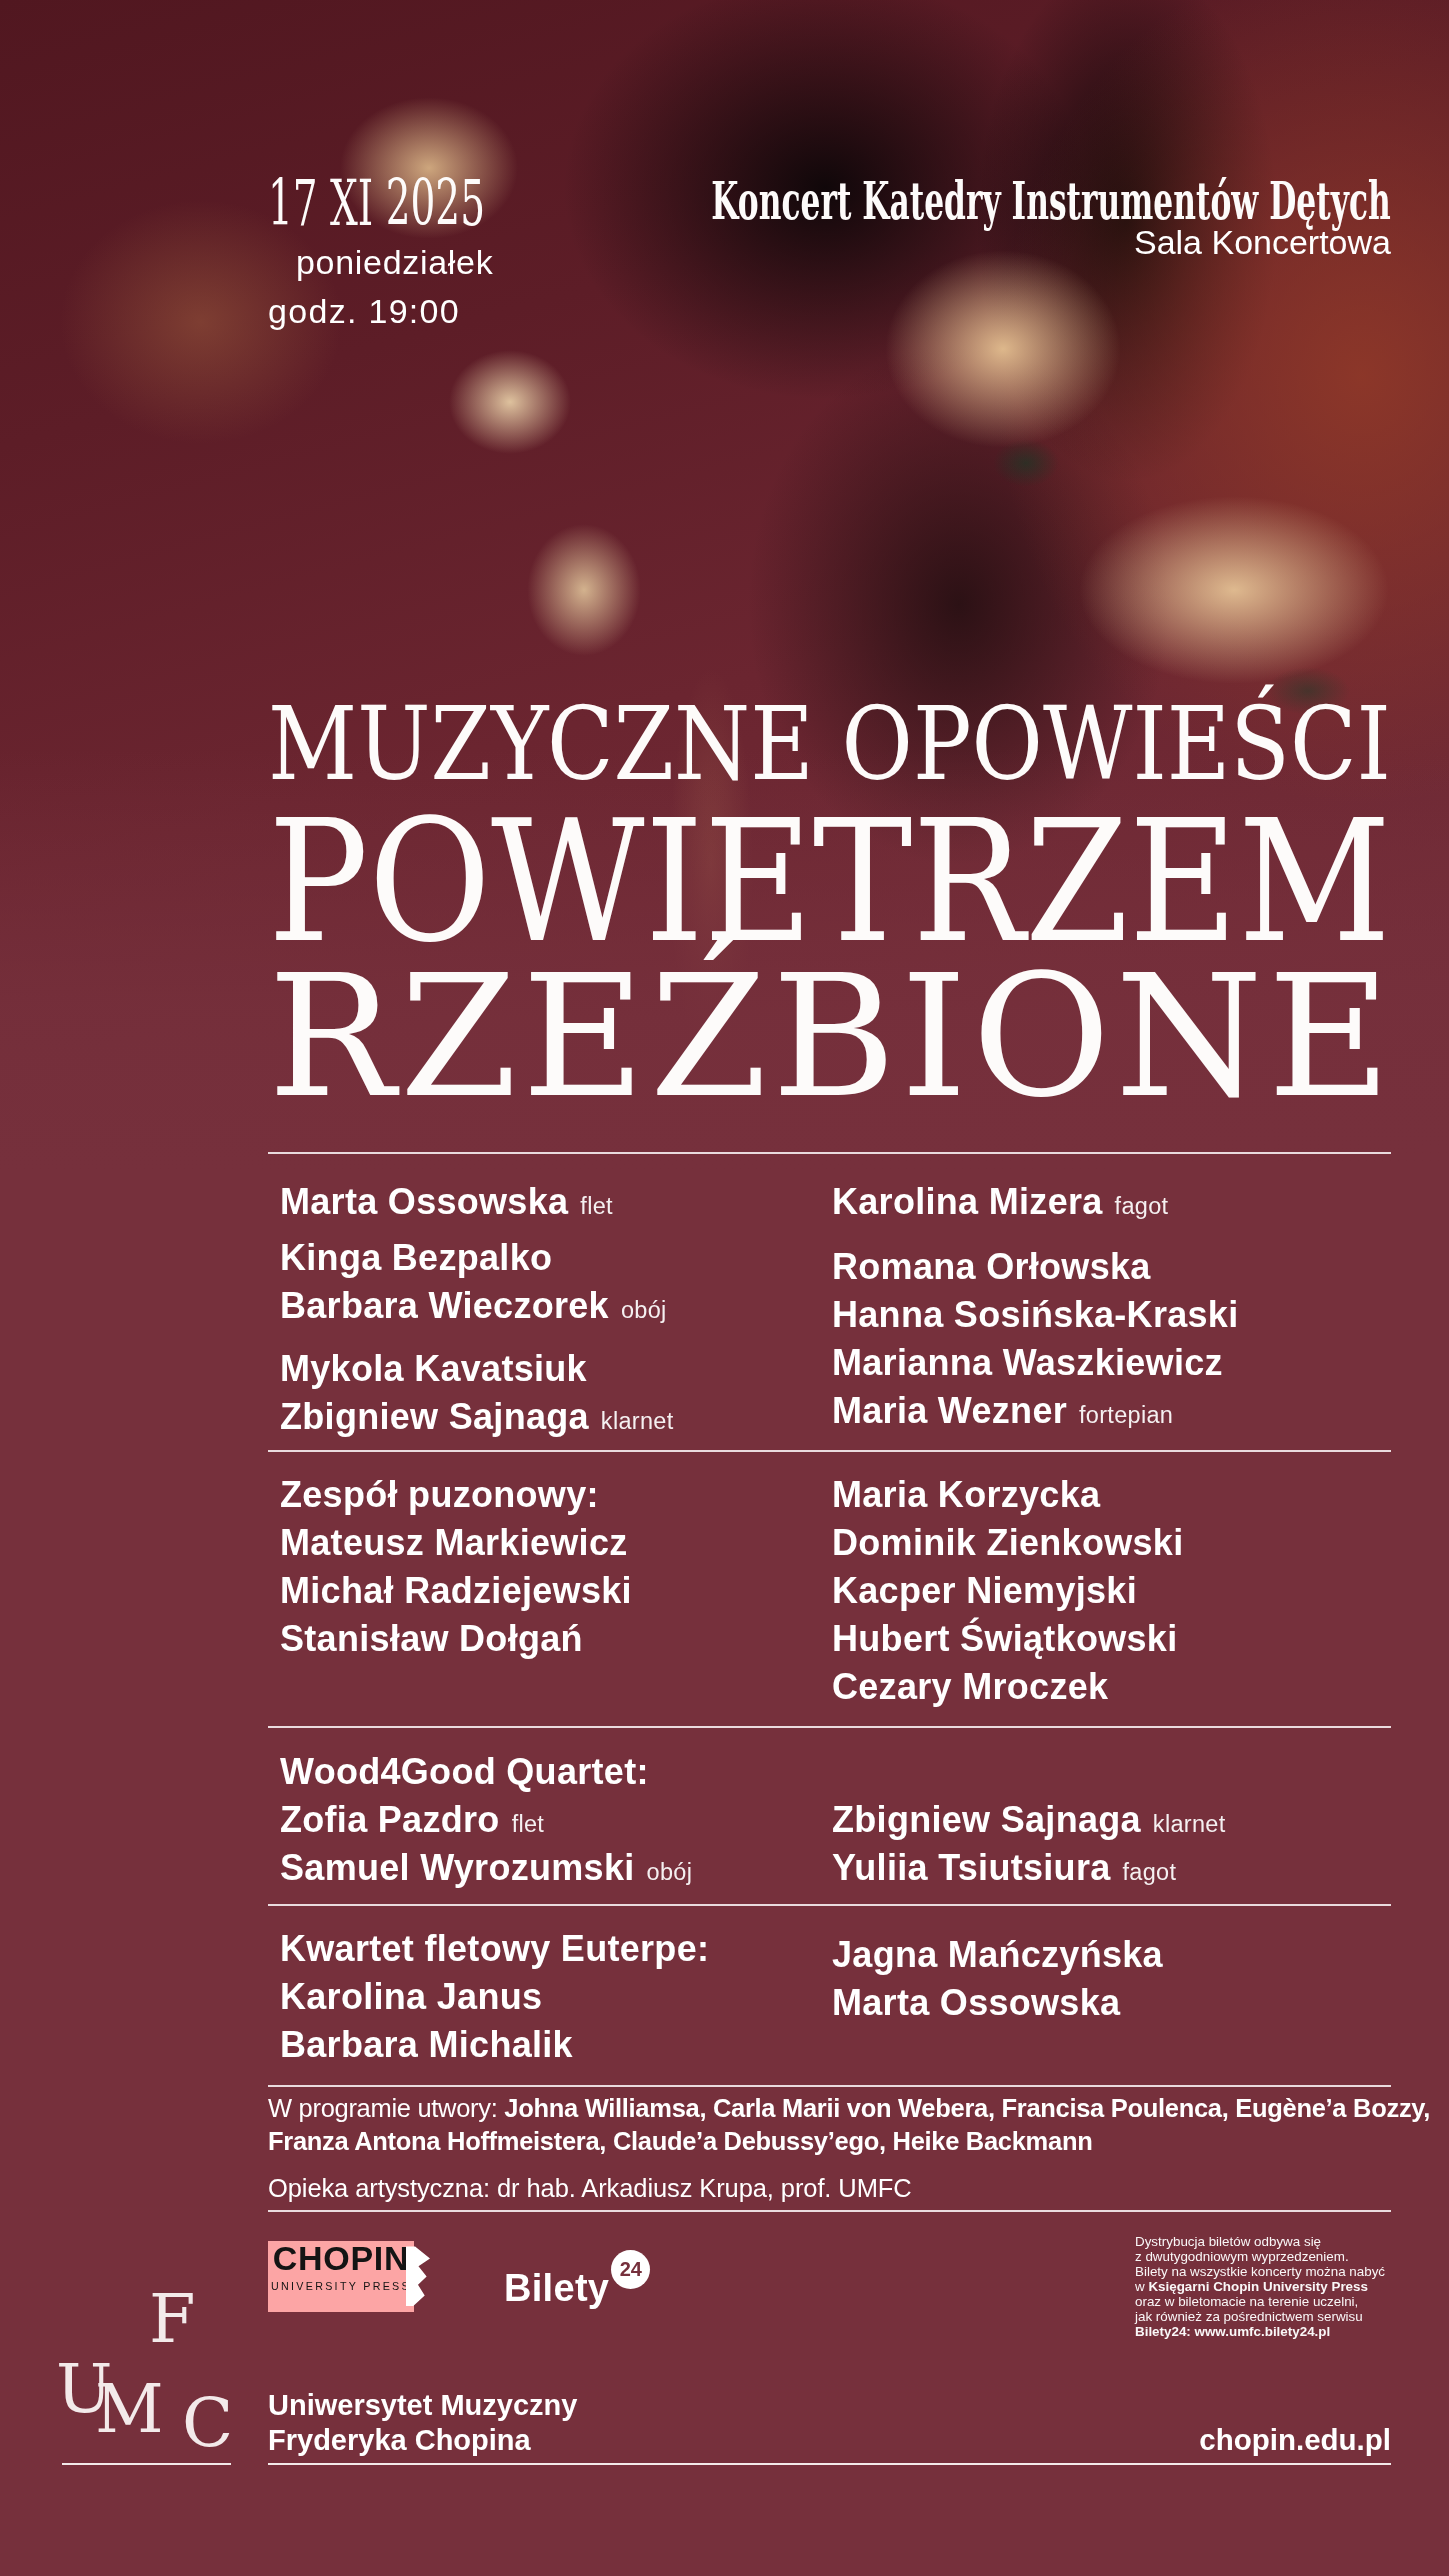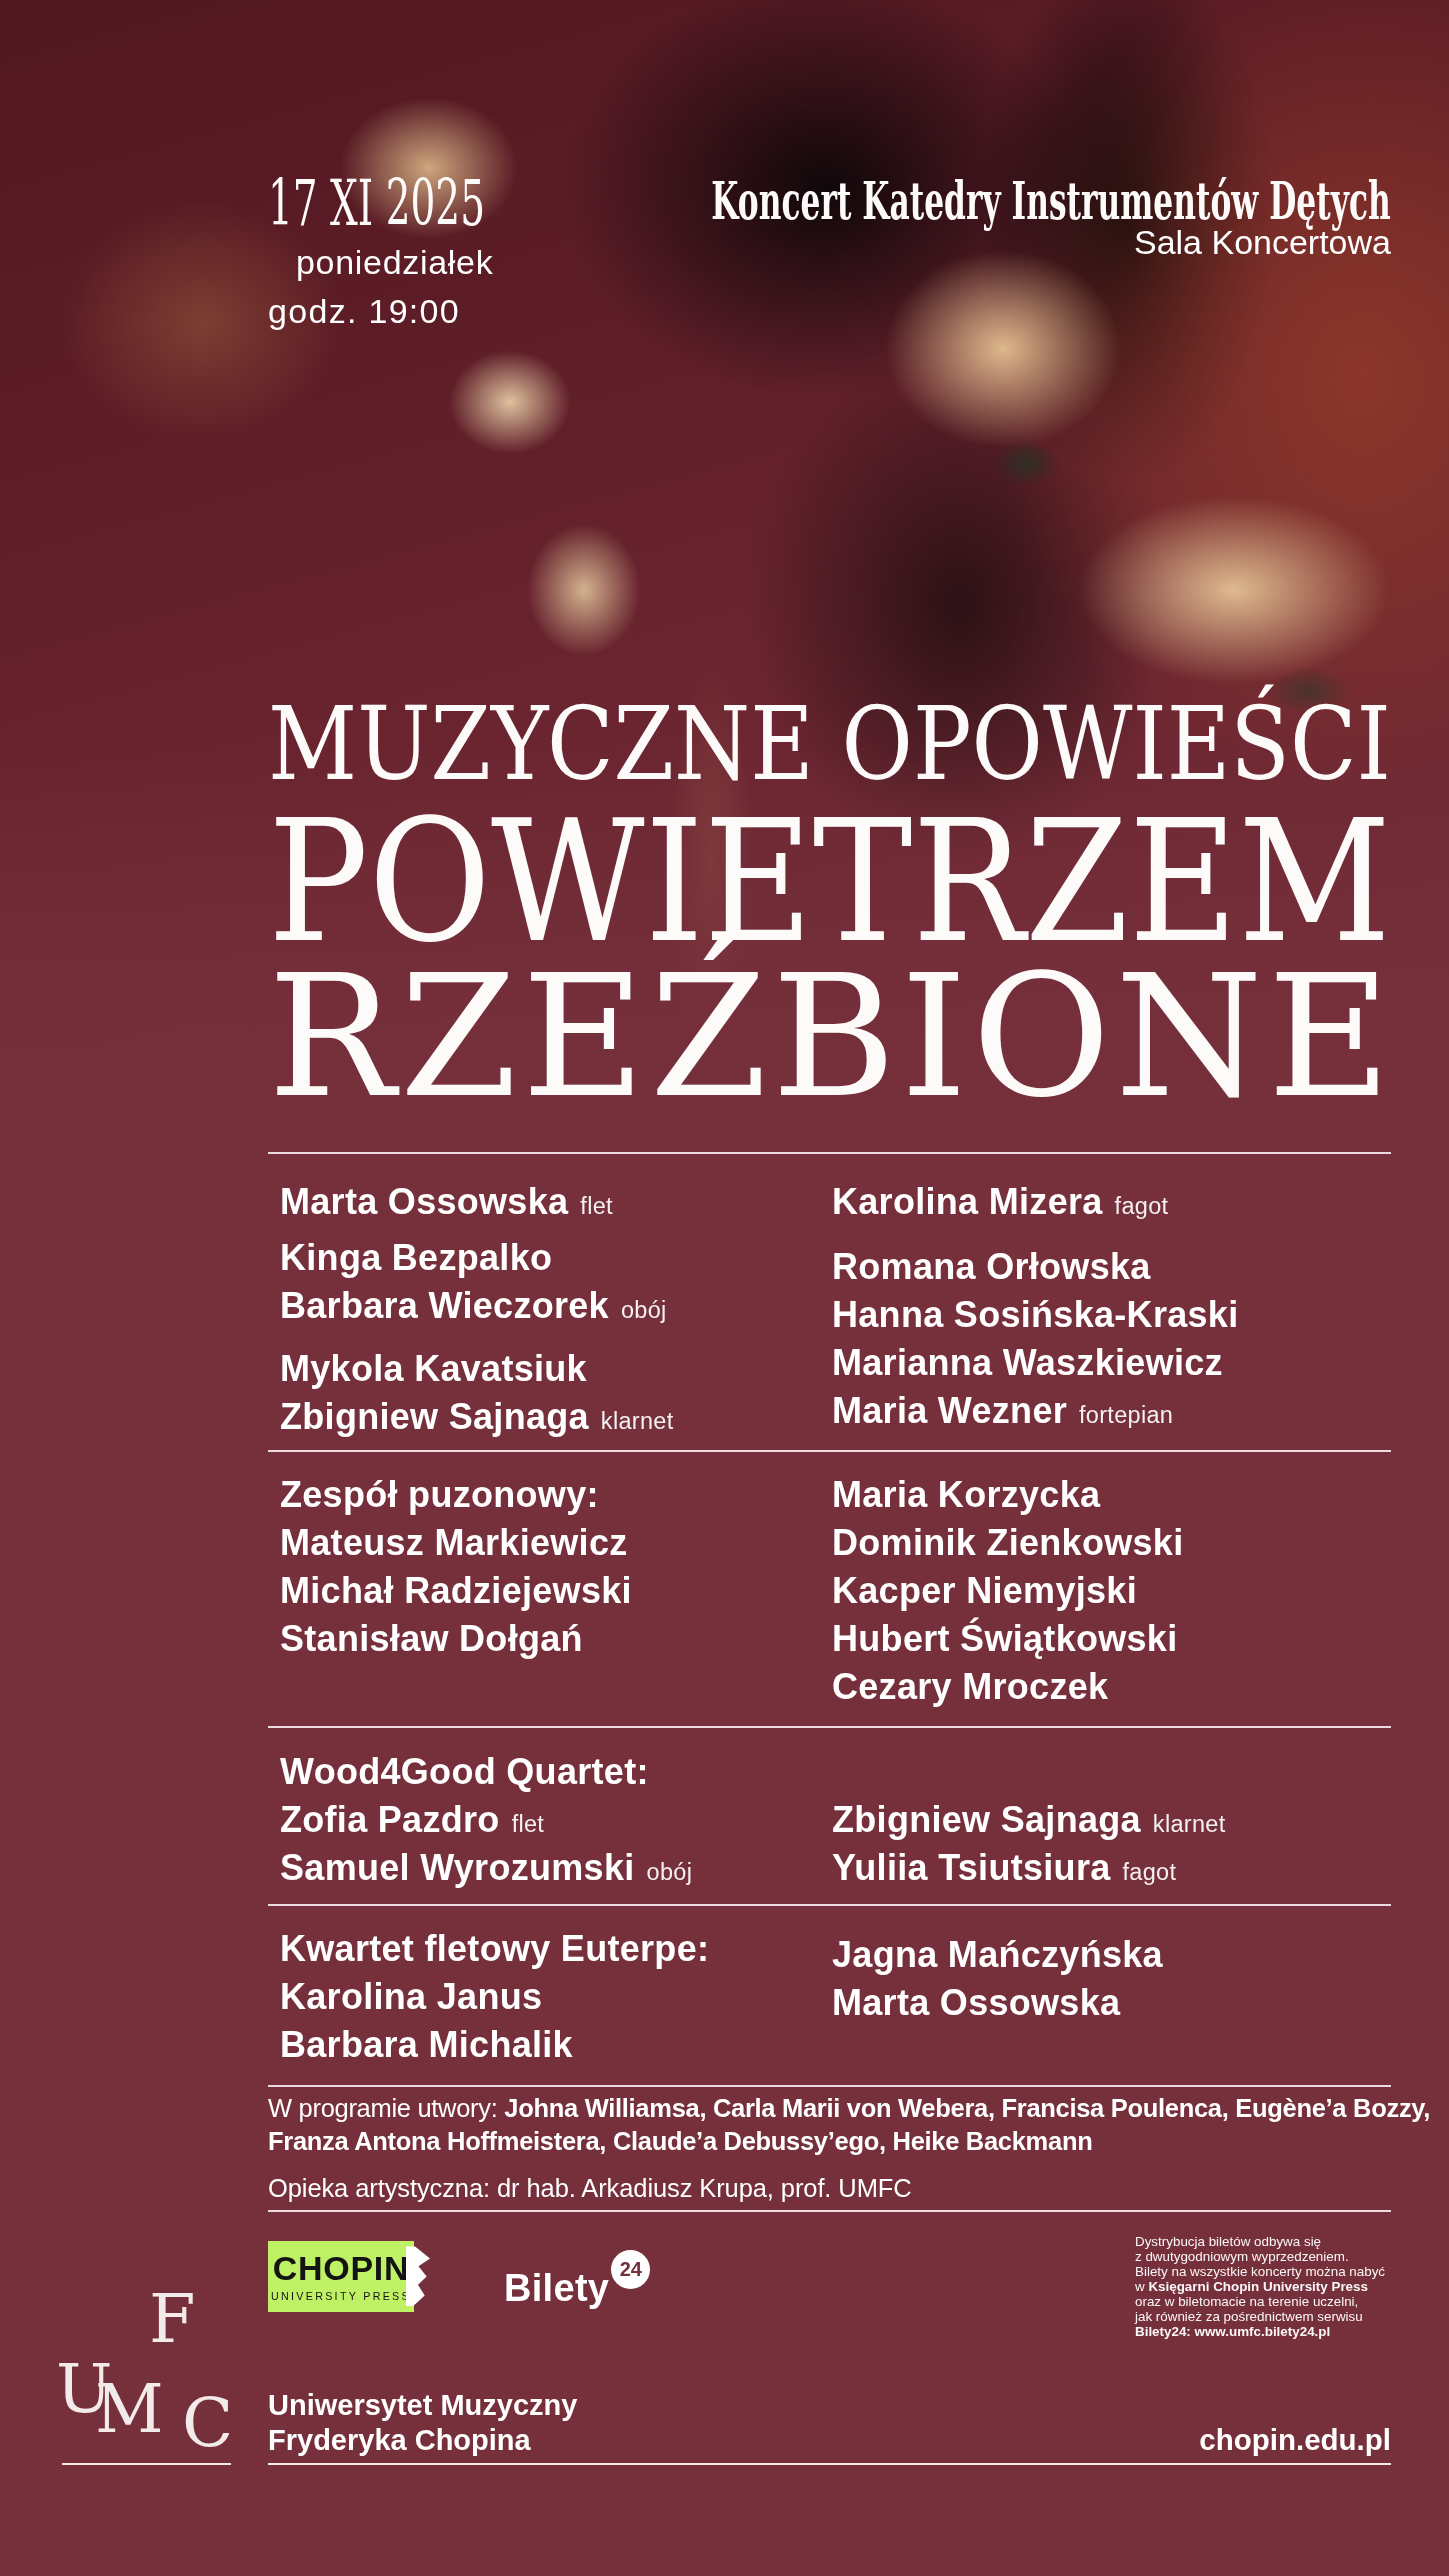--- a/index.html
+++ b/index.html
@@ -49,22 +49,22 @@
   .nm{font-size:36px;font-weight:700;letter-spacing:0.3px;}
   .ins{font-size:23.5px;font-weight:400;margin-left:12px;opacity:.93;letter-spacing:0.3px;}
 
   
   .program{position:absolute;left:268px;top:2092px;width:1134px;font-size:25.5px;
     line-height:33px;letter-spacing:-0.3px;white-space:nowrap;}
   .program .b{font-weight:700;}
   .care{position:absolute;left:268px;top:2174px;font-size:25.5px;letter-spacing:-0.1px;}
 
   
-  .press{position:absolute;left:268px;top:2241px;width:146px;height:71px;background:#bef264;
-    color:#141414;display:flex;flex-direction:column;align-items:center;justify-content:center;}
+  .press{position:absolute;left:268px;top:2241px;width:146px;height:71px;background:#fca5a5;
+    color:#141414;display:flex;flex-direction:column;align-items:center;justify-content:flex-start;}
   .press-main{font-size:34px;font-weight:700;letter-spacing:0.7px;line-height:34px;}
   .press-sub{font-size:10.7px;letter-spacing:2.3px;margin-top:4.7px;font-weight:400;}
   .press-profile{position:absolute;right:-16px;top:5.4px;width:24px;height:60px;background:#fff;
     clip-path:polygon(0 0,38% 0,100% 20%,52% 33%,86% 50%,50% 64%,78% 82%,28% 100%,0 100%);}
   .bilety{position:absolute;left:504px;top:2269px;display:flex;align-items:flex-start;}
   .bilety-text{font-size:38px;font-weight:700;letter-spacing:0.3px;line-height:38px;}
   .bilety-badge{width:39px;height:39px;border-radius:50%;background:#fff;color:#76303c;
     display:flex;align-items:center;justify-content:center;font-size:20px;font-weight:700;
     margin-left:2px;transform:translateY(-19px);}
   .tickets{position:absolute;left:1135px;top:2234px;width:268px;font-size:13.4px;

